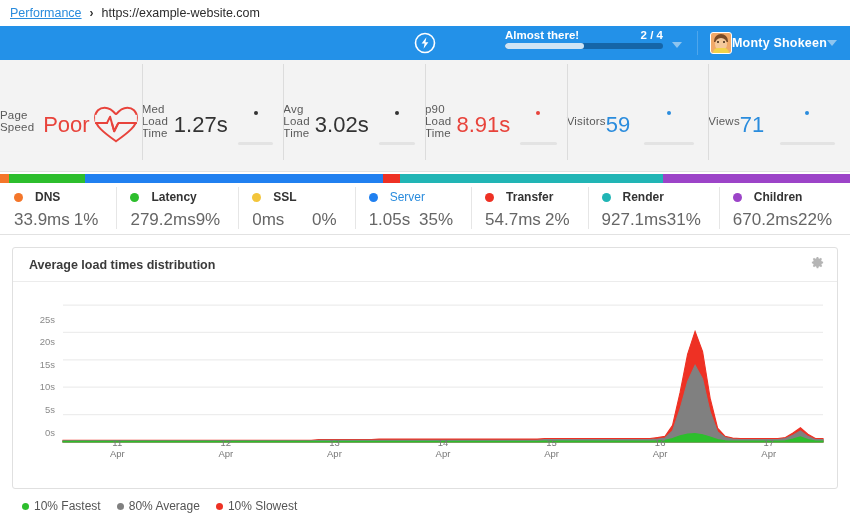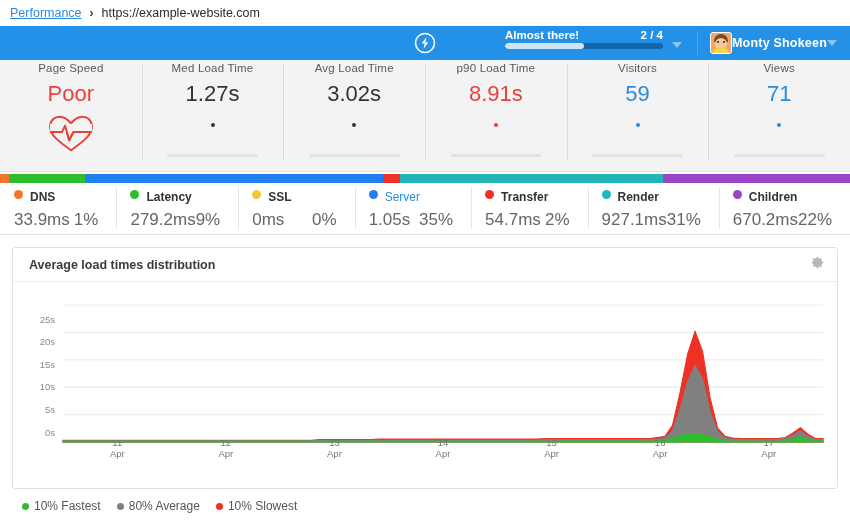--- a/index.html
+++ b/index.html
@@ -111,22 +111,22 @@
   
   .stats {
     display: flex;
     background: #f3f3f3;
     border-bottom: 1px solid #e2e2e2;
     height: 112px;
   }
   .stat {
     flex: 1;
     position: relative;
-    display: flex; flex-direction: column; align-items: center;
-    padding-top: 2px;
+    display: flex; align-items: center;
+    padding-top: 11px;
     cursor: pointer;
   }
   .stat + .stat::before {
     content: ""; position: absolute; left: 0; top: 4px;
     width: 1px; height: 96px; background: #dcdcdc;
   }
   .stat-label {
     font-size: 11.5px; color: #5a5a5a; letter-spacing: .2px;
   }
   .stat-value {
@@ -165,21 +165,21 @@
   }
   .bd-item {
     flex: 1; position: relative;
     padding: 7px 0 0 14px;
     cursor: pointer;
   }
   .bd-item + .bd-item::before {
     content: ""; position: absolute; left: 0; top: 4px;
     width: 1px; height: 42px; background: #e6e6e6;
   }
-  .bd-head { display: flex; gap: 7px; }
+  .bd-head { display: flex; align-items: center; gap: 12px; }
   .bd-dot { width: 9px; height: 9px; border-radius: 50%; display: inline-block; }
   .bd-name { font-size: 12px; color: #333; font-weight: bold; }
   .bd-name.active { color: #2a8cdd; font-weight: normal; }
   .bd-foot {
     display: flex; justify-content: space-between;
     margin-top: 6px; padding-right: 18px;
     font-size: 17px; color: #666;
   }
 
   

